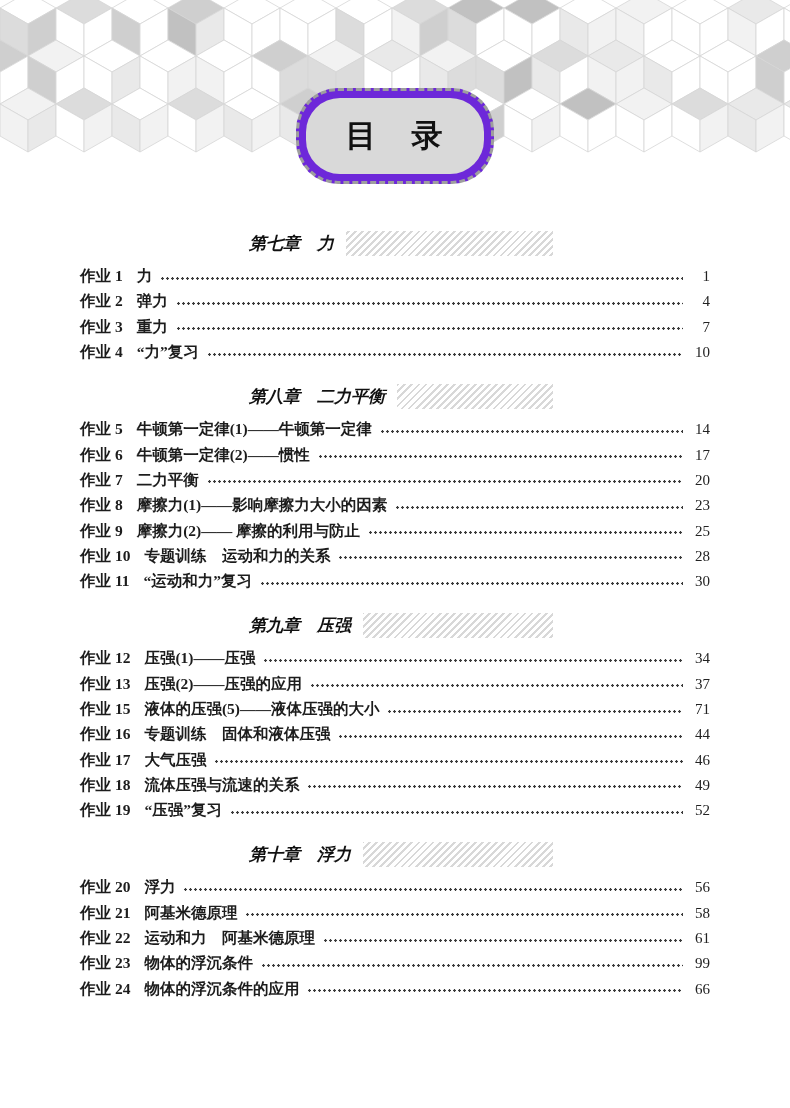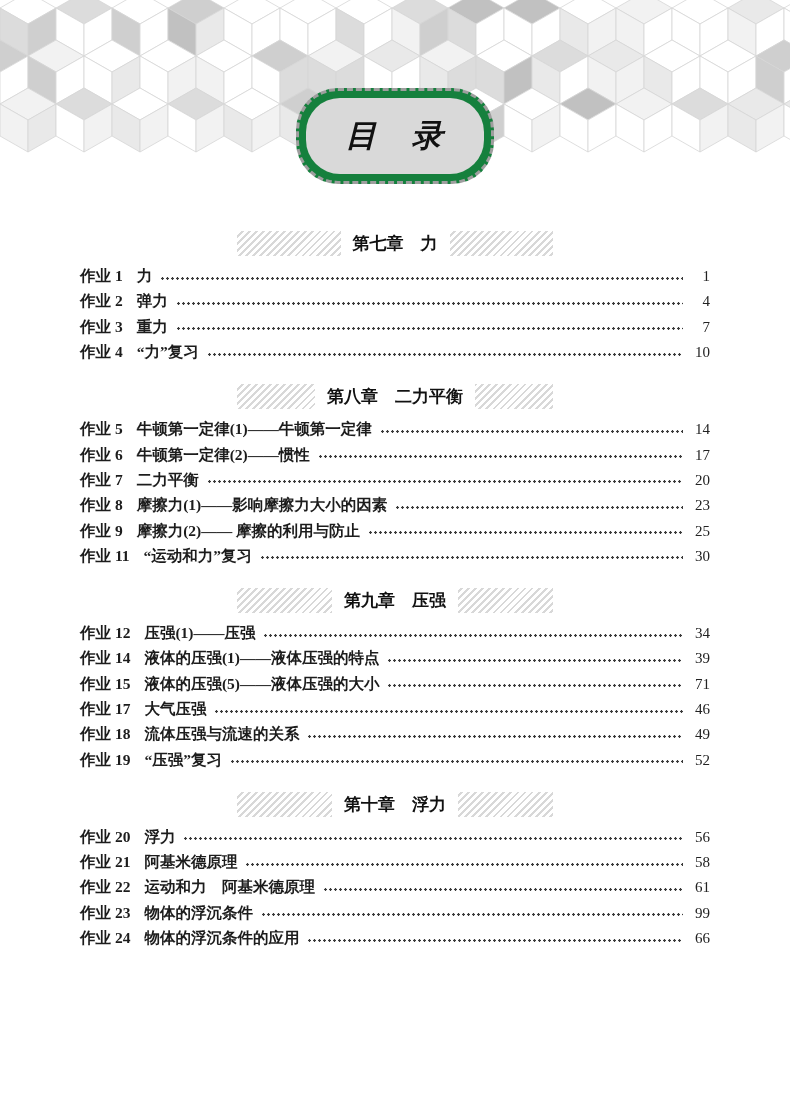--- a/index.html
+++ b/index.html
@@ -19,25 +19,24 @@
 
   
   .toc-box {
     position: absolute;
     top: 88px;
     left: 50%;
     transform: translateX(-50%);
     width: 198px;
     height: 96px;
     box-sizing: border-box;
-    background: #15803d;
+    background: #6d28d9;
     border: 3px dashed #9e9e9e;
     border-radius: 42px;
     padding: 7px;
-    font-style: italic;
   }
   .toc-pill {
     width: 100%;
     height: 100%;
     background: #d9d9d9;
     border-radius: 34px;
     display: flex;
     align-items: center;
     justify-content: center;
   }
@@ -52,21 +51,21 @@
   
   .toc-content { padding: 0 72px; }
 
   .chapter-bar {
     width: 316px;
     height: 25px;
     margin: 19px auto 7px auto;
     background: repeating-linear-gradient(135deg, #ffffff 0px, #ffffff 3px, #d8d8d8 3px, #d8d8d8 5px);
     display: flex;
     align-items: center;
-    justify-content: center;
+    font-style: italic;
   }
   .toc-section:first-child .chapter-bar { margin-top: 46px; }
   .chapter-label {
     background: #ffffff;
     padding: 1px 12px;
     font-family: "Liberation Sans", "DejaVu Sans", sans-serif;
     font-weight: bold;
     font-size: 17px;
     line-height: 23px;
     color: #111111;
@@ -326,20 +325,26 @@
     <span class="row-page">23</span>
   </li>
 
   <li class="toc-row">
     <span class="row-label">作业 9</span>
     <span class="row-title">摩擦力(2)—— 摩擦的利用与防止</span>
     <span class="leader"></span>
     <span class="row-page">25</span>
   </li>
 
+  <li class="toc-row">
+    <span class="row-label">作业 10</span>
+    <span class="row-title">专题训练　运动和力的关系</span>
+    <span class="leader"></span>
+    <span class="row-page">28</span>
+  </li>
 
   <li class="toc-row">
     <span class="row-label">作业 11</span>
     <span class="row-title">“运动和力”复习</span>
     <span class="leader"></span>
     <span class="row-page">30</span>
   </li>
 </ul>
   </section>
 
@@ -348,35 +353,41 @@
       <span class="chapter-label">第九章　压强</span>
     </div>
     <ul class="toc-list">
   <li class="toc-row">
     <span class="row-label">作业 12</span>
     <span class="row-title">压强(1)——压强</span>
     <span class="leader"></span>
     <span class="row-page">34</span>
   </li>
 
-
-  <li class="toc-row">
-    <span class="row-label">作业 14</span>
-    <span class="row-title">液体的压强(1)——液体压强的特点</span>
-    <span class="leader"></span>
-    <span class="row-page">39</span>
-  </li>
+  <li class="toc-row">
+    <span class="row-label">作业 13</span>
+    <span class="row-title">压强(2)——压强的应用</span>
+    <span class="leader"></span>
+    <span class="row-page">37</span>
+  </li>
+
 
   <li class="toc-row">
     <span class="row-label">作业 15</span>
     <span class="row-title">液体的压强(5)——液体压强的大小</span>
     <span class="leader"></span>
     <span class="row-page">71</span>
   </li>
 
+  <li class="toc-row">
+    <span class="row-label">作业 16</span>
+    <span class="row-title">专题训练　固体和液体压强</span>
+    <span class="leader"></span>
+    <span class="row-page">44</span>
+  </li>
 
   <li class="toc-row">
     <span class="row-label">作业 17</span>
     <span class="row-title">大气压强</span>
     <span class="leader"></span>
     <span class="row-page">46</span>
   </li>
 
   <li class="toc-row">
     <span class="row-label">作业 18</span>

